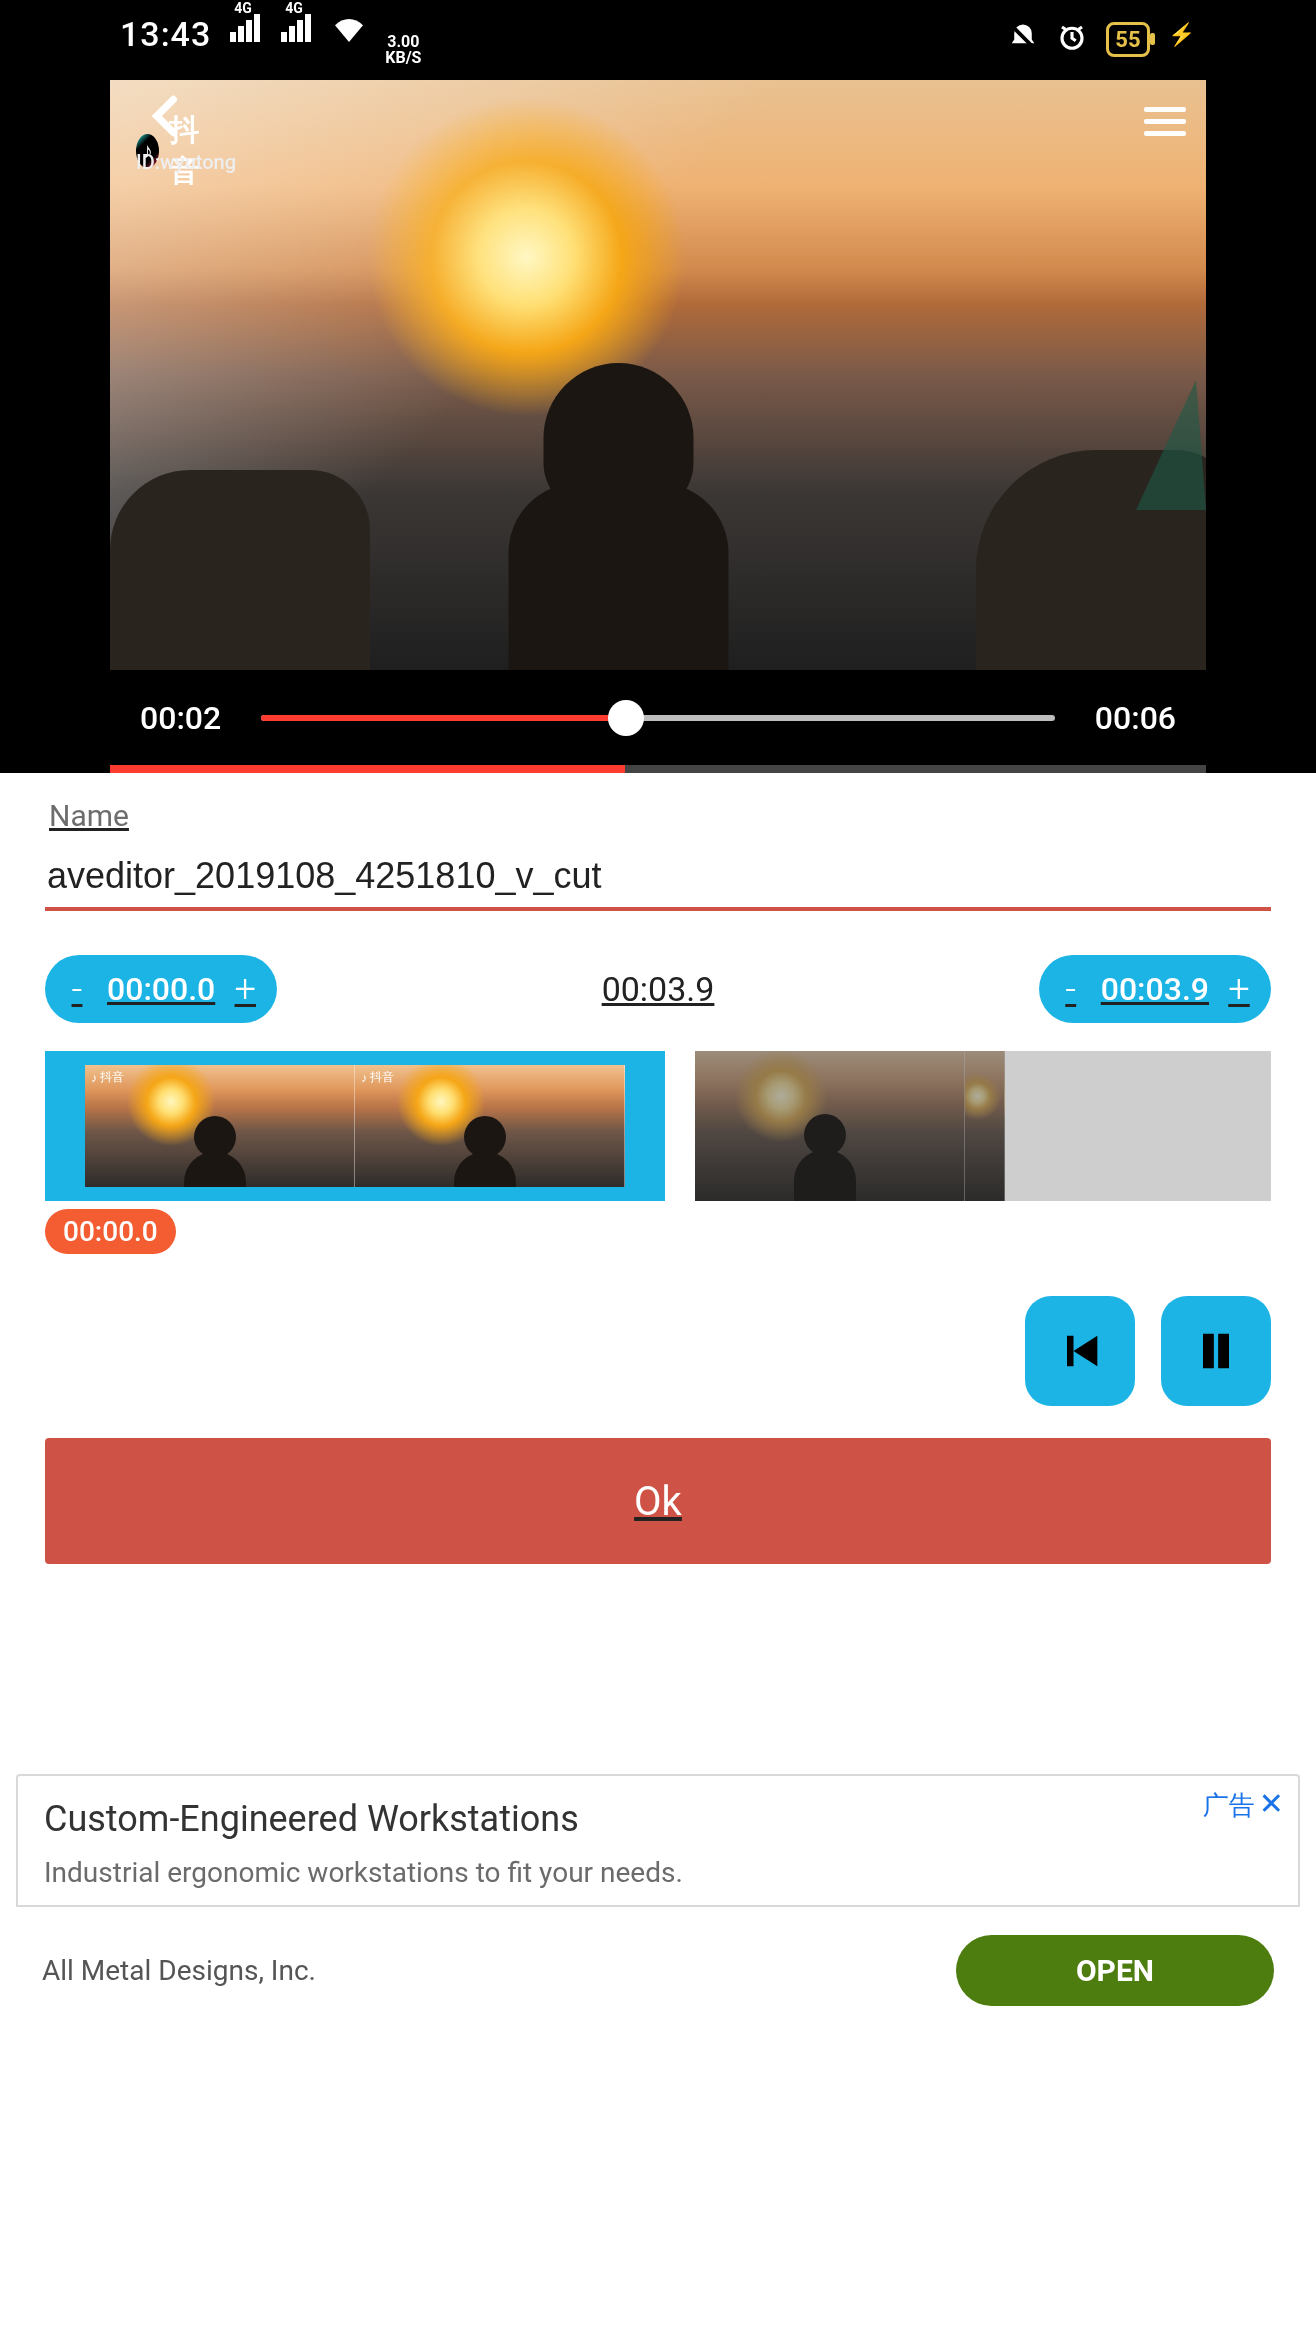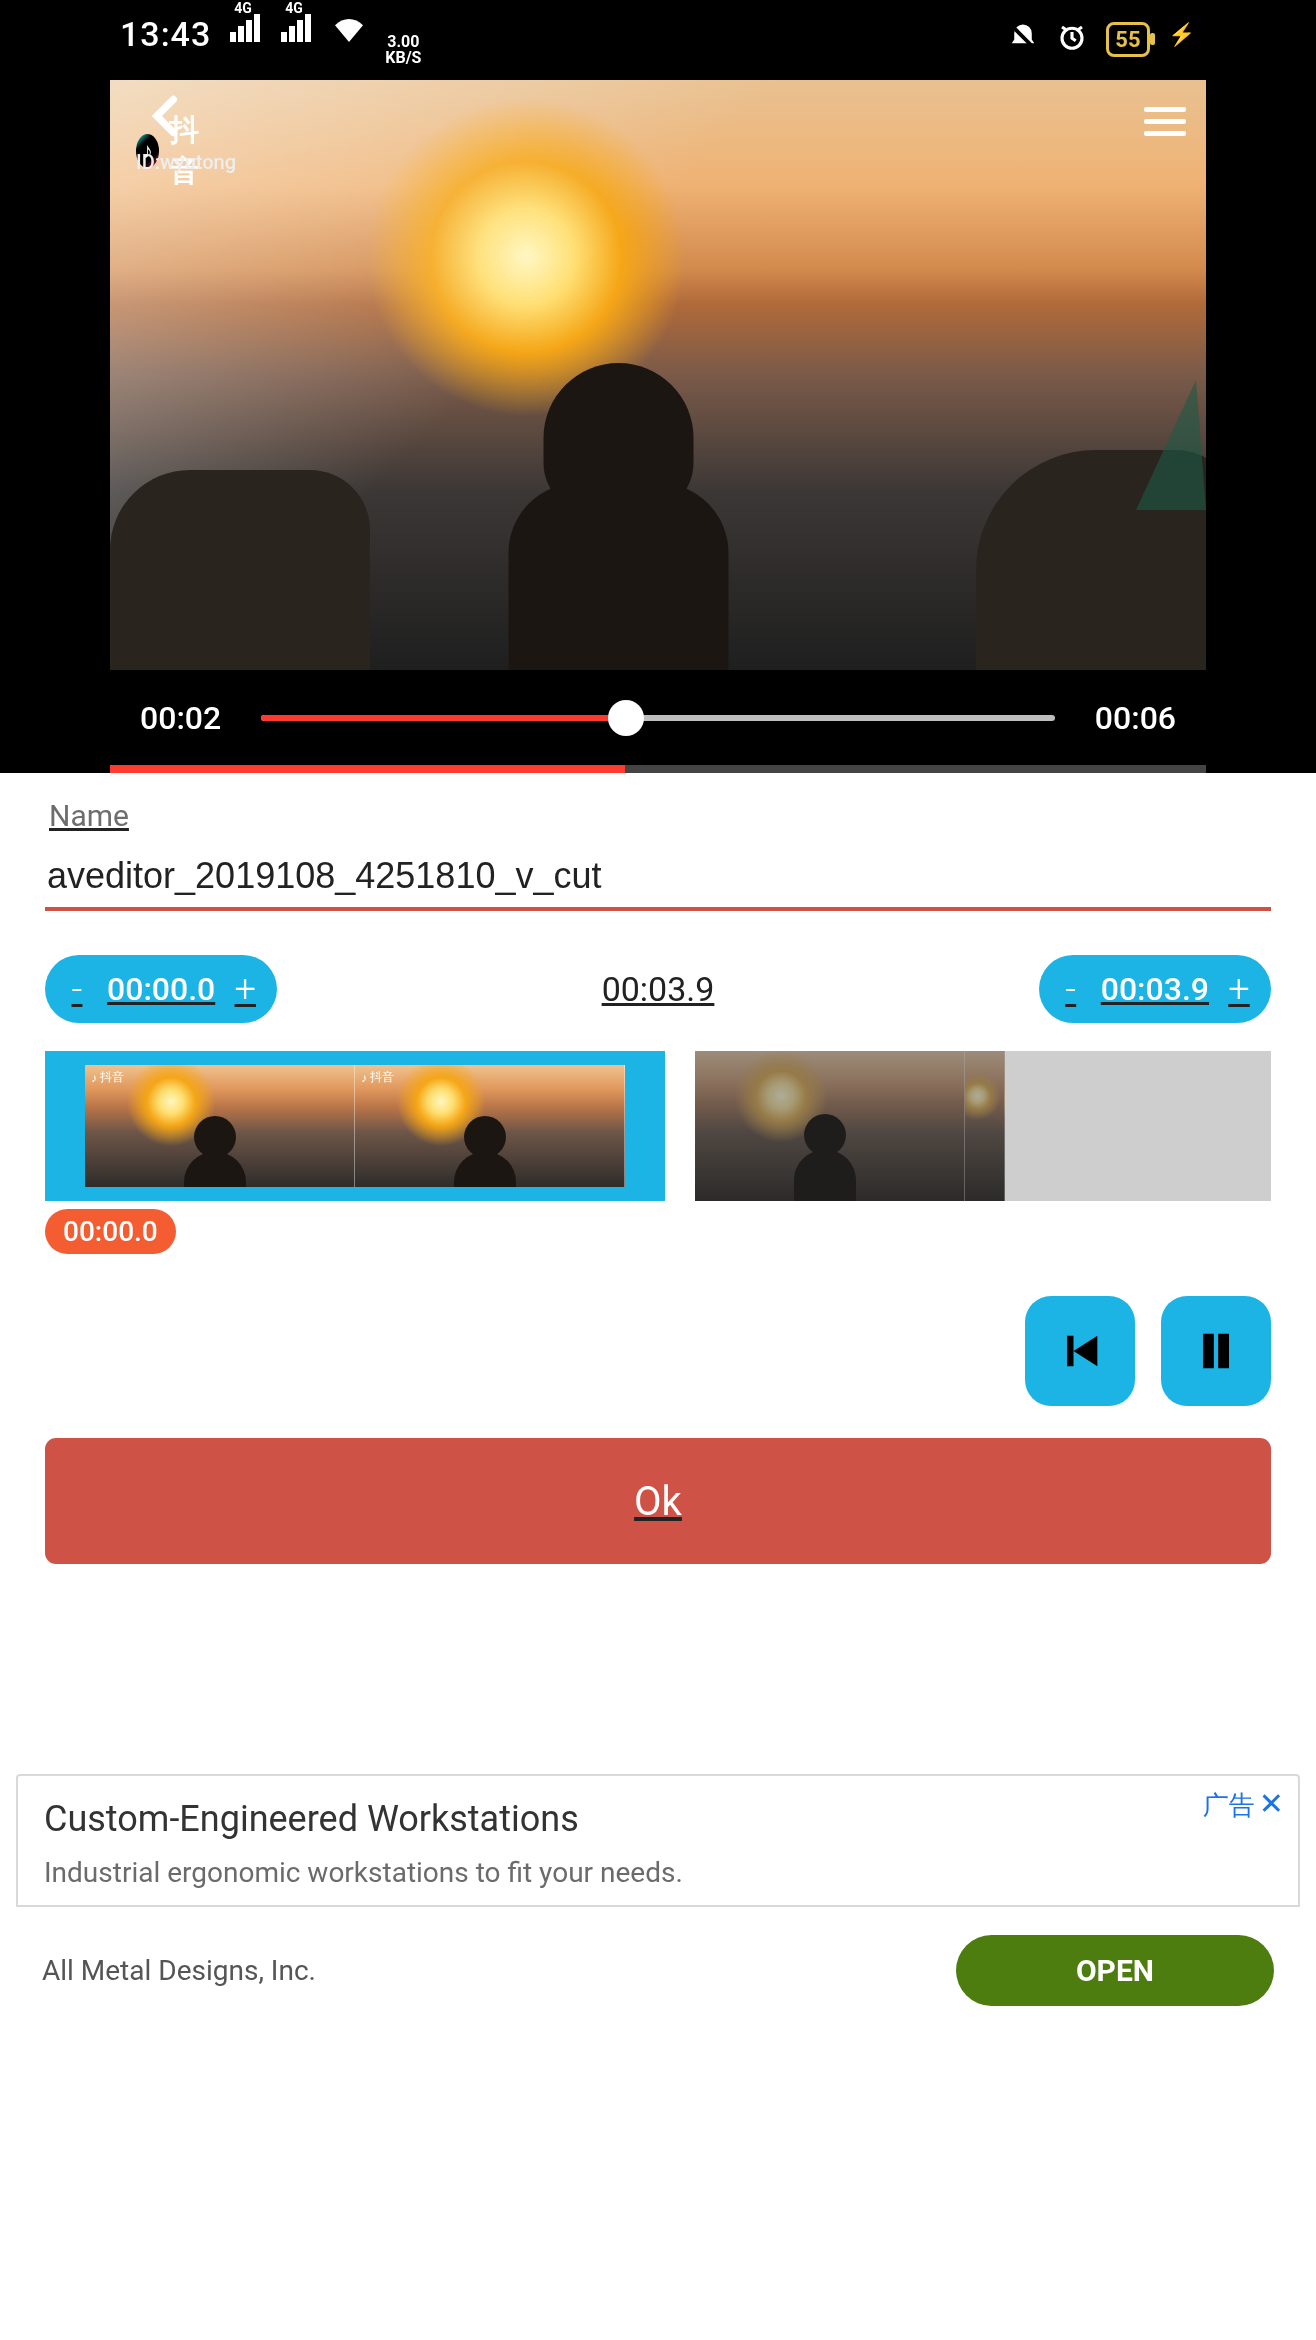--- a/index.html
+++ b/index.html
@@ -79,21 +79,21 @@
   .frame .sil .b{width:62px;height:70px;background:#1c1612;border-radius:30px 30px 0 0;margin-left:-10px;margin-top:-6px;}
   .frame .wm{position:absolute;top:4px;left:6px;color:#fff;font-size:12px;display:flex;align-items:center;gap:3px;}
   .after::after{content:"";position:absolute;inset:0;background:rgba(60,60,60,0.25);}
 
   .pos-badge { display:inline-block; background:#f45d32; color:#fff; border-radius:40px; padding:6px 18px; font-size:28px; margin-top:8px; font-weight:500; }
 
   .play-row { display:flex; justify-content:flex-end; gap:26px; margin-top:42px; }
   .circle-btn { width:110px; height:110px; border-radius:26px; background:#1cb4e5; display:flex; align-items:center; justify-content:center; }
   .circle-btn svg { width:52px; height:52px; }
 
-  .ok-btn { margin-top:32px; width:100%; height:126px; background:#cf5246; color:#fff; font-size:40px; display:flex; align-items:center; justify-content:center; border-radius:11px; }
+  .ok-btn { margin-top:32px; width:100%; height:126px; background:#cf5246; color:#fff; font-size:40px; display:flex; align-items:center; justify-content:center; border-radius:4px; }
   .tips { color:#666; font-size:32px; margin-top:24px; }
 
   
   .ad { margin:210px 16px 0 16px; border:2px solid #d9d9d9; border-radius:4px 4px 0 0; padding:22px 26px 16px 26px; position:relative; }
   .ad-badge { position:absolute; top:10px; right:14px; font-size:26px; }
   .ad-badge .lbl{ color:#1a73e8; }
   .ad-badge .x{ color:#1a73e8; font-size:30px; margin-left:4px; font-weight:300;}
   .ad-title { font-size:36px; color:#333; }
   .ad-sub { font-size:28px; color:#6b6b6b; margin-top:16px; }
   .ad-bottom { margin:16px 16px 0 16px; display:flex; align-items:center; justify-content:space-between; padding:12px 26px 0 26px; }

